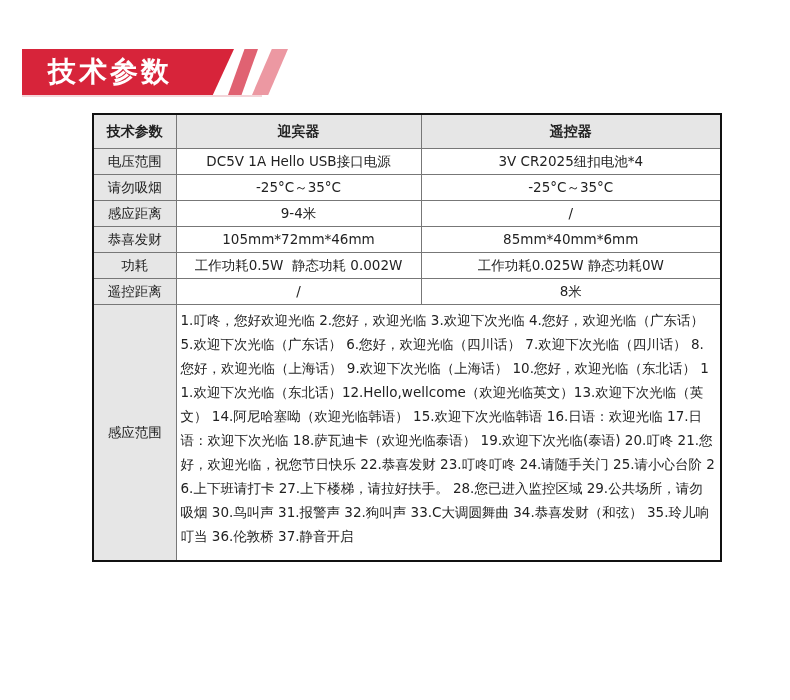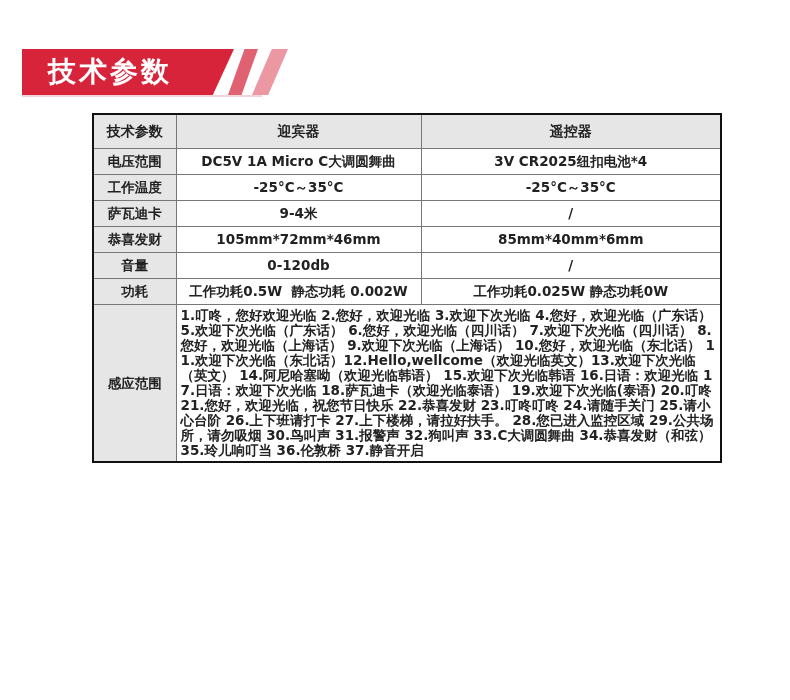--- a/index.html
+++ b/index.html
@@ -29,26 +29,26 @@
   .banner .underline {
     position:absolute; left:0; top:46px; width:240px; height:2px; background:#f3d5d9;
   }
   table.spec {
     position:absolute; left:92px; top:113px; width:628px;
     border-collapse:collapse; border:2px solid #111;
     font-size:13.5px; table-layout:fixed;
   }
   table.spec td, table.spec th {
     border:1px solid #777; text-align:center; padding:0 4px; height:25px; line-height:25px;
-    font-weight:bold; color:#222;
+    font-weight:normal; color:#222;
   }
   table.spec th { background:#e6e6e6; font-weight:bold; height:33px; line-height:33px; font-size:14px; }
   table.spec td.label { background:#e6e6e6; }
   table.spec td.voice {
-    text-align:left; line-height:15px; padding:3px 4px 3px 4px; font-size:13.5px;
+    text-align:left; line-height:24px; padding:3px 4px 12px 4px; font-size:13.5px;
     word-break:break-all;
   }
   col.c1 { width:83px; }
   col.c2 { width:245px; }
   col.c3 { width:300px; }
 </style>
 </head>
 <body>
 
 <div class="banner">
@@ -66,46 +66,46 @@
       <col class="c3">
     </colgroup>
   <tbody>
       <tr>
     <th>技术参数</th>
     <th>迎宾器</th>
     <th>遥控器</th>
   </tr>
   <tr>
     <td class="label">电压范围</td>
-    <td>DC5V 1A Micro C大调圆舞曲</td>
+    <td>DC5V 1A Hello USB接口电源</td>
     <td>3V CR2025纽扣电池*4</td>
   </tr>
   <tr>
-    <td class="label">工作温度</td>
+    <td class="label">请勿吸烟</td>
     <td>-25°C～35°C</td>
     <td>-25°C～35°C</td>
   </tr>
   <tr>
-    <td class="label">萨瓦迪卡</td>
+    <td class="label">感应距离</td>
     <td>9-4米</td>
     <td>/</td>
   </tr>
   <tr>
     <td class="label">恭喜发财</td>
     <td>105mm*72mm*46mm</td>
     <td>85mm*40mm*6mm</td>
   </tr>
   <tr>
-    <td class="label">音量</td>
-    <td>0-120db</td>
-    <td>/</td>
-  </tr>
-  <tr>
     <td class="label">功耗</td>
     <td style="white-space:pre;text-align:center;">工作功耗0.5W  静态功耗 0.002W</td>
     <td>工作功耗0.025W 静态功耗0W</td>
+  </tr>
+  <tr>
+    <td class="label">遥控距离</td>
+    <td>/</td>
+    <td>8米</td>
   </tr>
   <tr>
     <td class="label">感应范围</td>
     <td class="voice" colspan="2">1.叮咚，您好欢迎光临 2.您好，欢迎光临 3.欢迎下次光临 4.您好，欢迎光临（广东话） 5.欢迎下次光临（广东话） 6.您好，欢迎光临（四川话） 7.欢迎下次光临（四川话） 8.您好，欢迎光临（上海话） 9.欢迎下次光临（上海话） 10.您好，欢迎光临（东北话） 11.欢迎下次光临（东北话）12.Hello,wellcome（欢迎光临英文）13.欢迎下次光临（英文） 14.阿尼哈塞呦（欢迎光临韩语） 15.欢迎下次光临韩语 16.日语：欢迎光临 17.日语：欢迎下次光临 18.萨瓦迪卡（欢迎光临泰语） 19.欢迎下次光临(泰语) 20.叮咚 21.您好，欢迎光临，祝您节日快乐 22.恭喜发财 23.叮咚叮咚 24.请随手关门 25.请小心台阶 26.上下班请打卡 27.上下楼梯，请拉好扶手。 28.您已进入监控区域 29.公共场所，请勿吸烟 30.鸟叫声 31.报警声 32.狗叫声 33.C大调圆舞曲 34.恭喜发财（和弦） 35.玲儿响叮当 36.伦敦桥 37.静音开启</td>
   </tr>
 </tbody>
   </table>
 
 </body></html>

